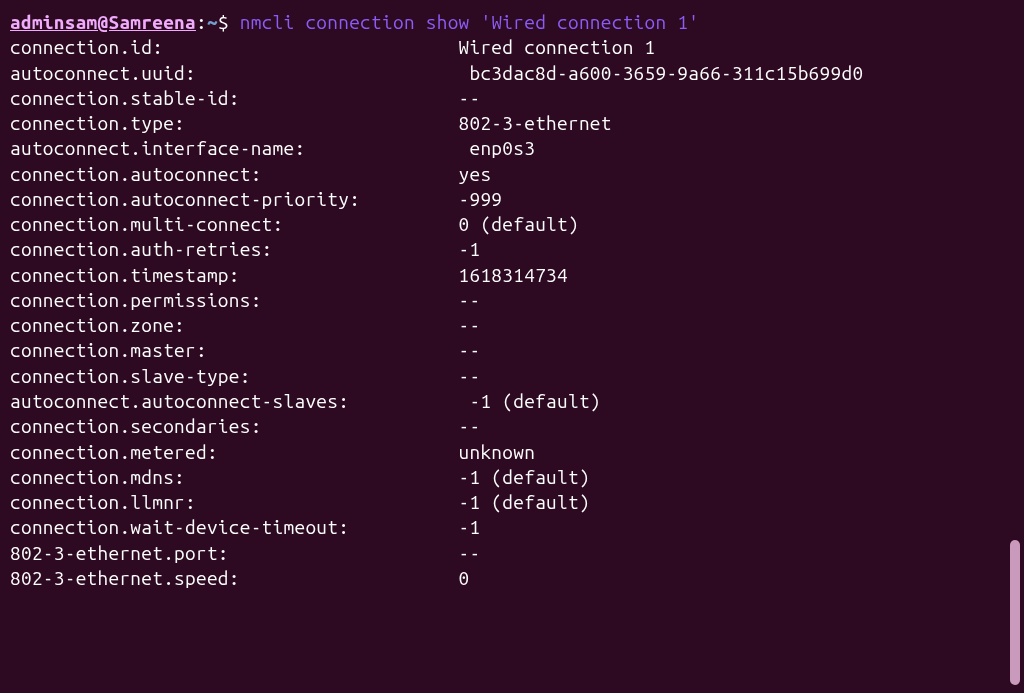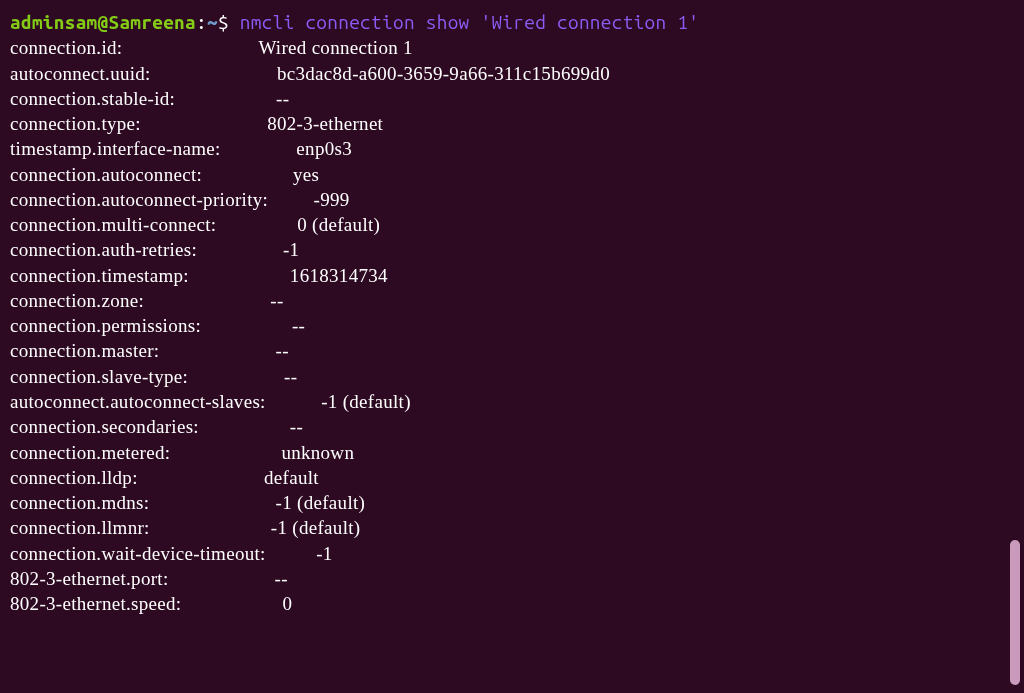--- a/index.html
+++ b/index.html
@@ -18,40 +18,40 @@
       height: 693px;
       overflow: hidden;
       position: relative;
       letter-spacing: 0.3px;
     }
     .prompt-line {
       display: flex;
       white-space: pre;
     }
     .user-host {
-      color: #84cc16;
+      color: #f0abfc;
       font-weight: bold;
+      text-decoration: underline;
     }
     .colon {
       color: #ffffff;
     }
     .path {
       color: #729fcf;
       font-weight: bold;
     }
     .dollar {
       color: #ffffff;
     }
     .command {
       color: #8b5cf6;
     }
     .output-line {
       white-space: pre;
       color: #ffffff;
-      font-family: Liberation Serif, serif;
     }
     .key {
       color: #ffffff;
     }
     .value {
       color: #ffffff;
     }
     .scrollbar {
       position: absolute;
       right: 4px;
@@ -67,34 +67,33 @@
 
 <div class="prompt-line">
   <span class="user-host">adminsam@Samreena</span><span class="colon">:</span><span class="path">~</span><span class="dollar">$ </span><span class="command">nmcli connection show 'Wired connection 1'</span>
 </div>
 
 <div id="output-container">
     <div class="output-line"><span class="key">connection.id:                           </span><span class="value">Wired connection 1</span></div>
     <div class="output-line"><span class="key">autoconnect.uuid:                         </span><span class="value">bc3dac8d-a600-3659-9a66-311c15b699d0</span></div>
     <div class="output-line"><span class="key">connection.stable-id:                    </span><span class="value">--</span></div>
     <div class="output-line"><span class="key">connection.type:                         </span><span class="value">802-3-ethernet</span></div>
-    <div class="output-line"><span class="key">timestamp.interface-name:               </span><span class="value">enp0s3</span></div>
+    <div class="output-line"><span class="key">autoconnect.interface-name:               </span><span class="value">enp0s3</span></div>
     <div class="output-line"><span class="key">connection.autoconnect:                  </span><span class="value">yes</span></div>
     <div class="output-line"><span class="key">connection.autoconnect-priority:         </span><span class="value">-999</span></div>
     <div class="output-line"><span class="key">connection.multi-connect:                </span><span class="value">0 (default)</span></div>
     <div class="output-line"><span class="key">connection.auth-retries:                 </span><span class="value">-1</span></div>
     <div class="output-line"><span class="key">connection.timestamp:                    </span><span class="value">1618314734</span></div>
+    <div class="output-line"><span class="key">connection.permissions:                  </span><span class="value">--</span></div>
     <div class="output-line"><span class="key">connection.zone:                         </span><span class="value">--</span></div>
-    <div class="output-line"><span class="key">connection.permissions:                  </span><span class="value">--</span></div>
     <div class="output-line"><span class="key">connection.master:                       </span><span class="value">--</span></div>
     <div class="output-line"><span class="key">connection.slave-type:                   </span><span class="value">--</span></div>
     <div class="output-line"><span class="key">autoconnect.autoconnect-slaves:           </span><span class="value">-1 (default)</span></div>
     <div class="output-line"><span class="key">connection.secondaries:                  </span><span class="value">--</span></div>
     <div class="output-line"><span class="key">connection.metered:                      </span><span class="value">unknown</span></div>
-    <div class="output-line"><span class="key">connection.lldp:                         </span><span class="value">default</span></div>
     <div class="output-line"><span class="key">connection.mdns:                         </span><span class="value">-1 (default)</span></div>
     <div class="output-line"><span class="key">connection.llmnr:                        </span><span class="value">-1 (default)</span></div>
     <div class="output-line"><span class="key">connection.wait-device-timeout:          </span><span class="value">-1</span></div>
     <div class="output-line"><span class="key">802-3-ethernet.port:                     </span><span class="value">--</span></div>
     <div class="output-line"><span class="key">802-3-ethernet.speed:                    </span><span class="value">0</span></div>
   </div>
 
 <div class="scrollbar"></div>
 
 </body></html>

